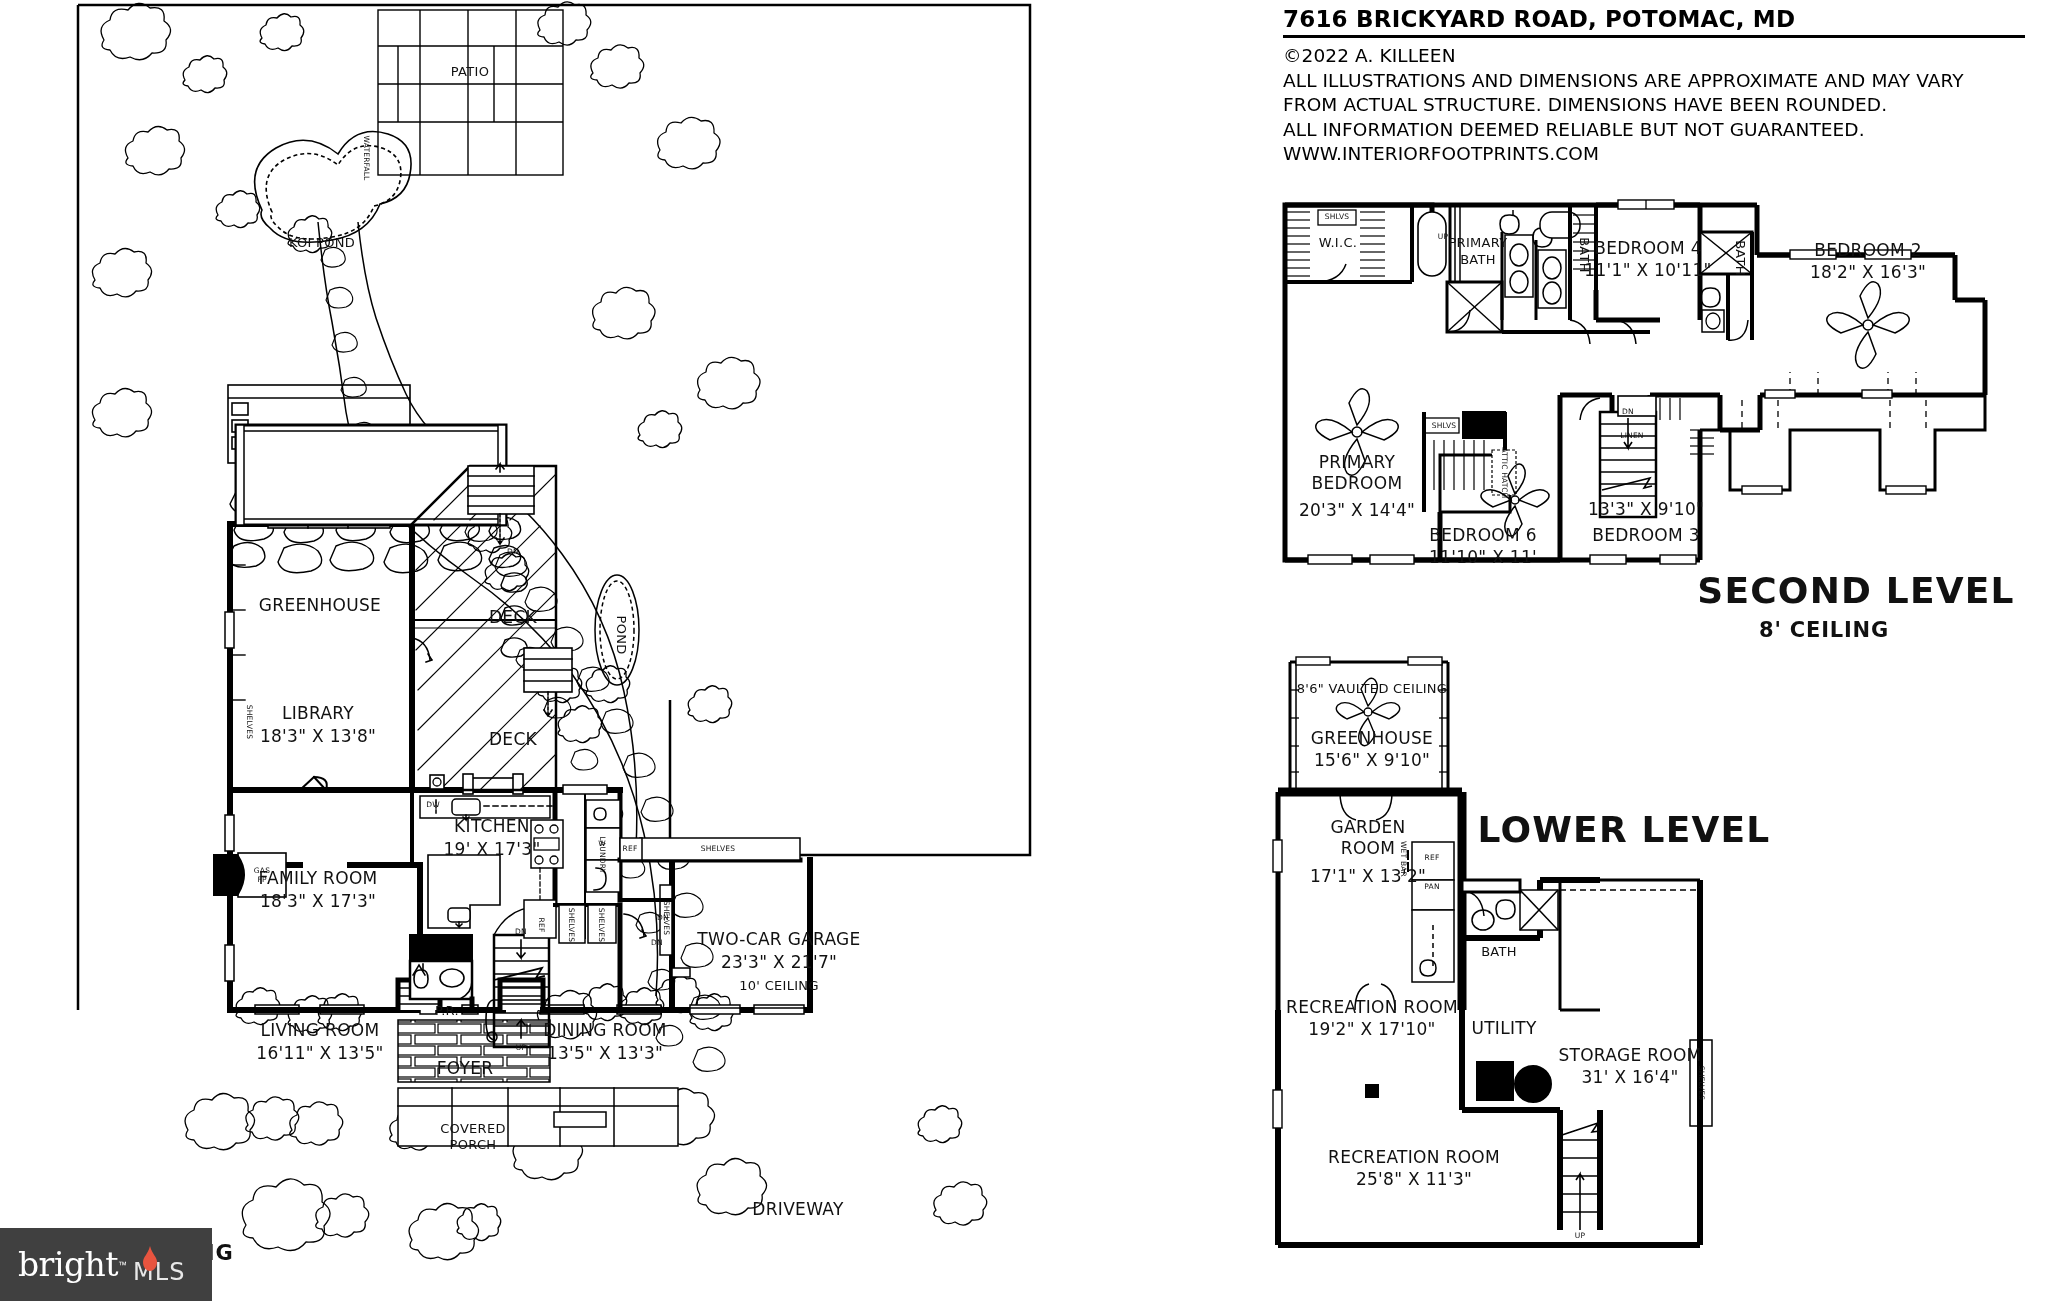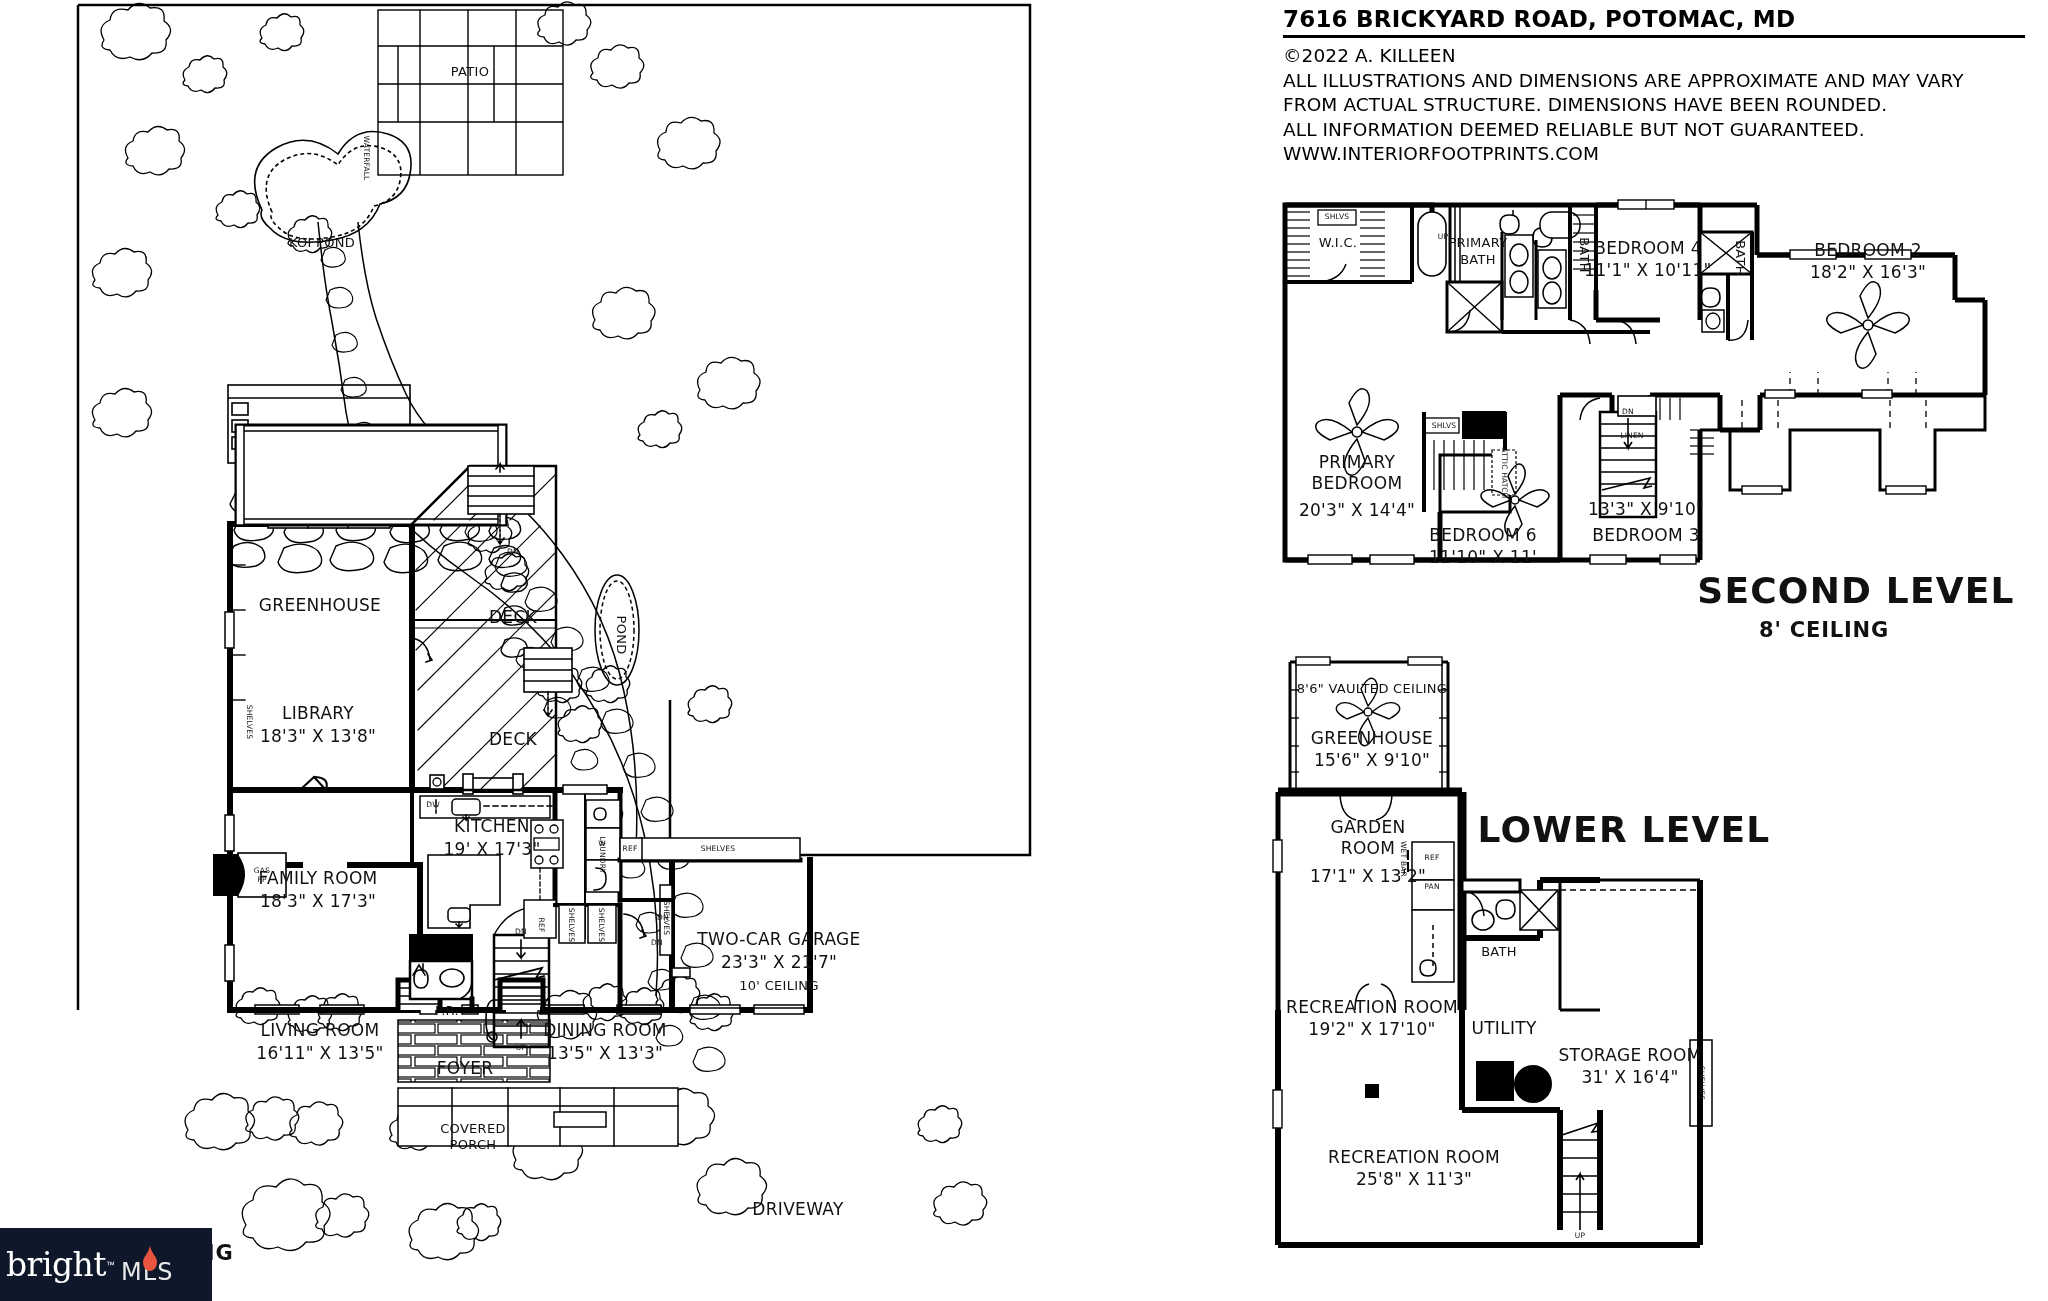--- a/index.html
+++ b/index.html
@@ -76,25 +76,25 @@
     line-height: 1.33;
     letter-spacing: 0.1px;
   }
   
   #mls-logo {
     position: absolute;
     left: 0;
     top: 1228px;
     width: 212px;
     height: 73px;
-    background: #0f172a;
+    background: #404040;
     display: flex;
     align-items: center;
     justify-content: flex-start;
-    padding-left: 6px;
+    padding-left: 18px;
     box-sizing: border-box;
   }
   #mls-logo .bright {
     font-family: "DejaVu Serif", serif;
     font-size: 33px;
     color: #ffffff;
     font-weight: 400;
     letter-spacing: -0.5px;
   }
   #mls-logo .tm {

